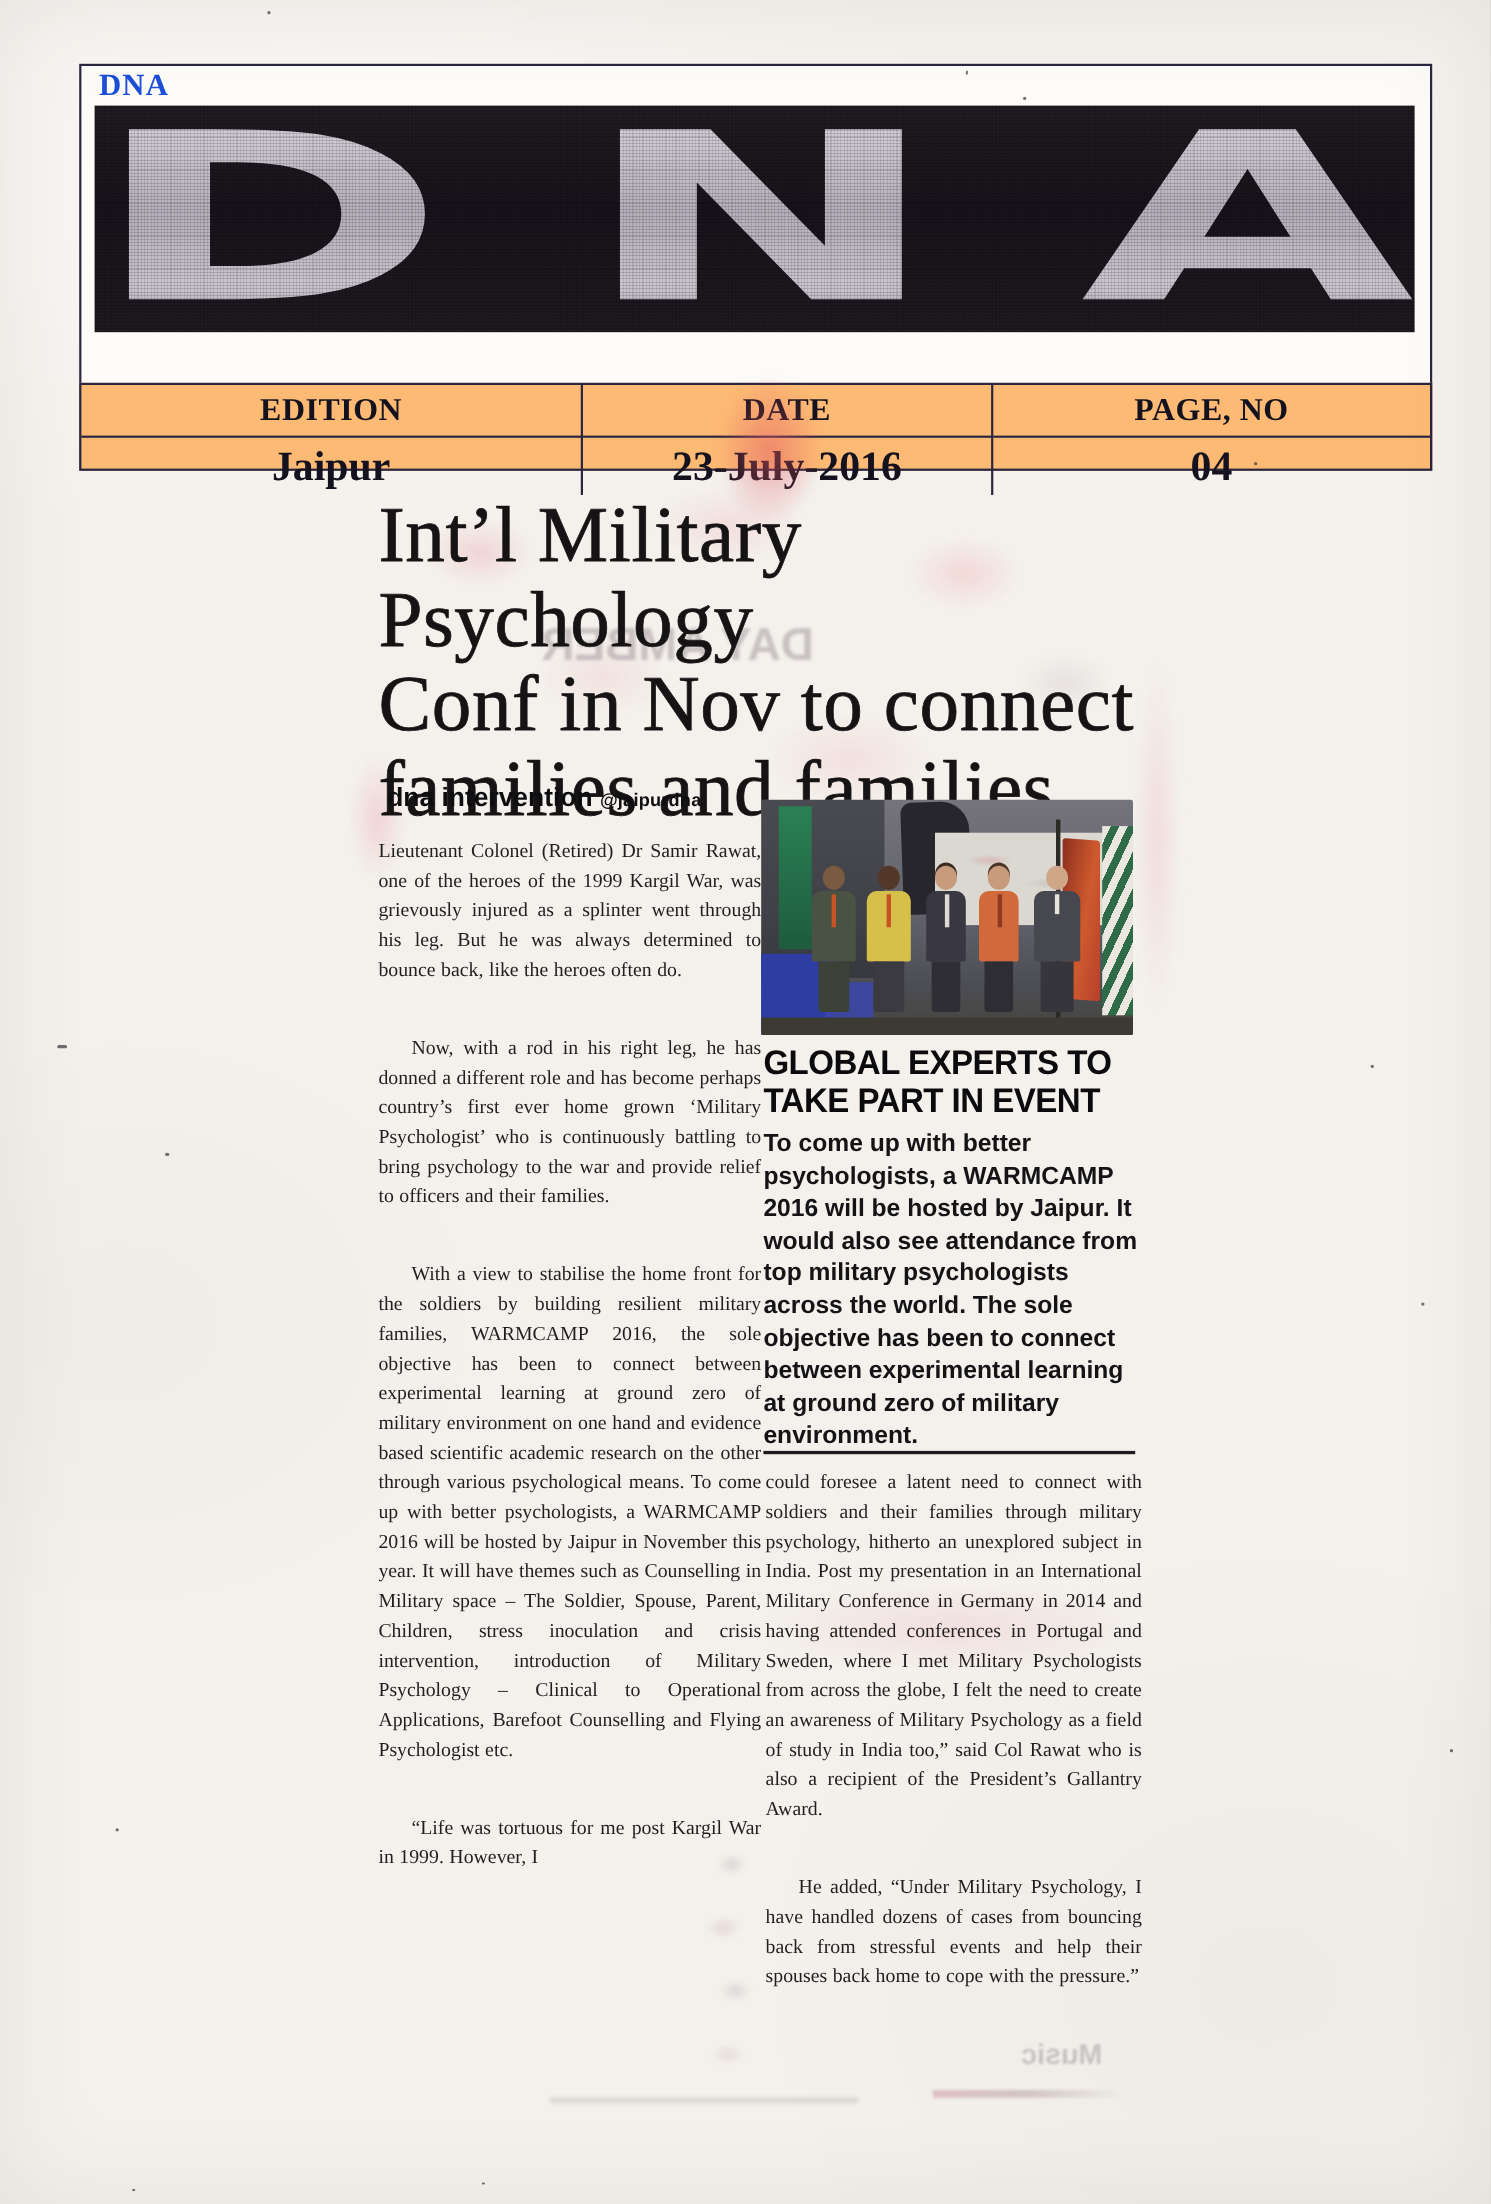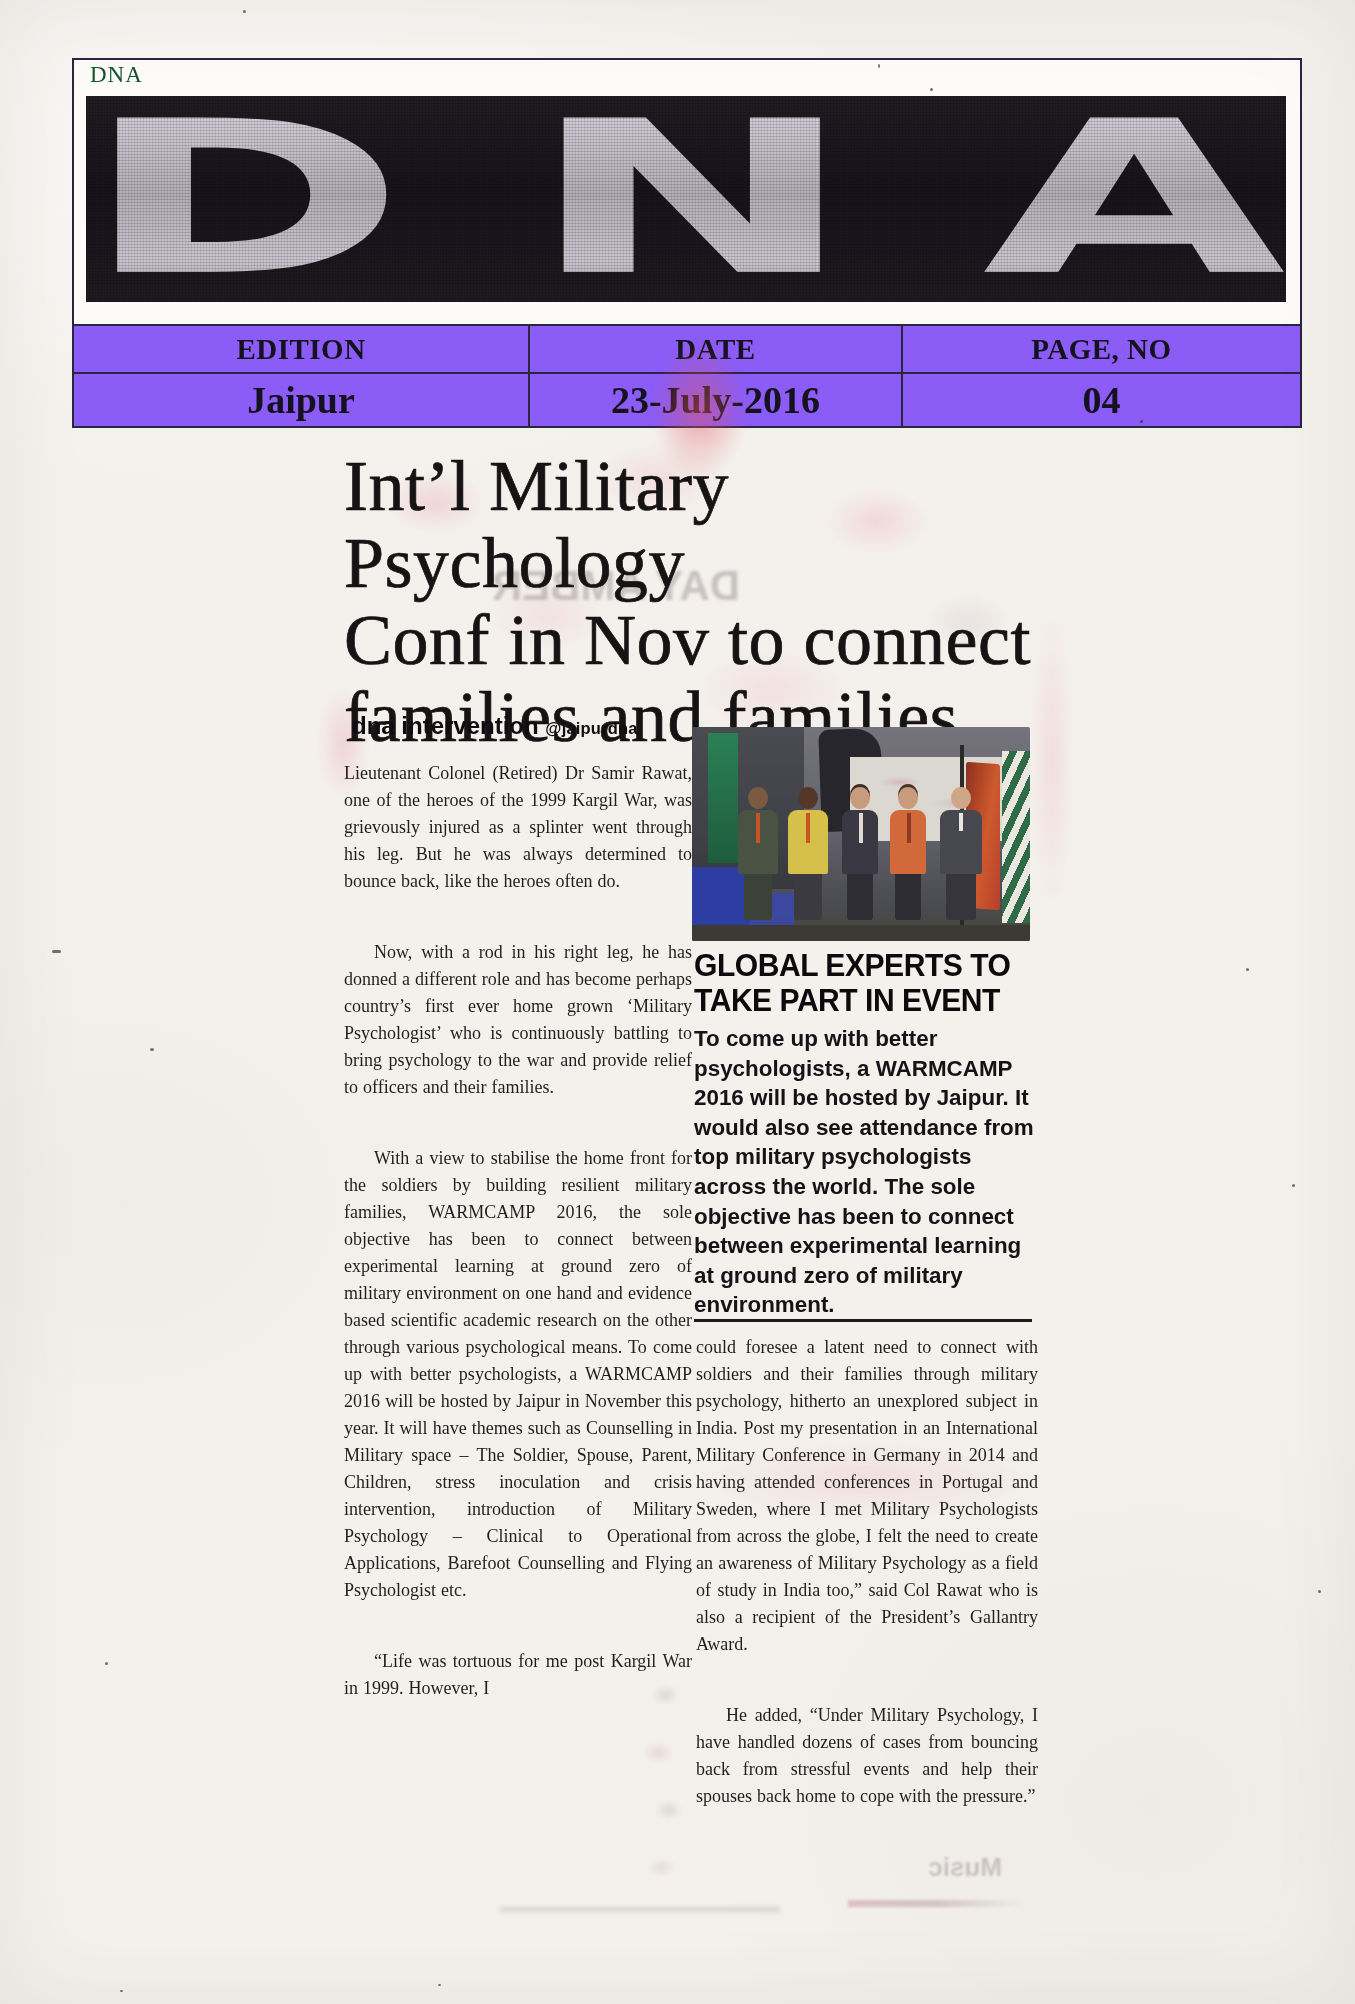--- a/index.html
+++ b/index.html
@@ -11,38 +11,38 @@
       radial-gradient(700px 600px at 85% 90%, rgba(0,0,0,.025), transparent 70%),
       radial-gradient(500px 400px at 8% 60%, rgba(0,0,0,.02), transparent 70%);
     font-family:"Liberation Serif", serif;color:#1f1d1e;
   }
   .page::after{content:"";position:absolute;inset:0;pointer-events:none;
     box-shadow:inset 0 0 90px rgba(60,55,50,.08);}
 
   
   .header-box{position:absolute;left:72px;top:58px;width:1230px;height:370px;
     background:#fcfbf8;border:2px solid #2a2642;box-sizing:border-box;}
-  .masthead-label{position:absolute;left:16px;top:2px;font-weight:normal;font-size:23px;
-    letter-spacing:1px;color:#14532d;font-family:"Liberation Serif",serif;}
+  .masthead-label{position:absolute;left:16px;top:2px;font-weight:bold;font-size:28px;
+    letter-spacing:1px;color:#1d4ed8;font-family:"Liberation Serif",serif;}
   .logo-banner{position:absolute;left:12px;top:36px;width:1200px;height:206px;
     background:linear-gradient(180deg,#201c22 0%,#16131a 45%,#1d1a20 100%);
     display:flex;align-items:center;justify-content:space-between;
     padding:0 70px;box-sizing:border-box;overflow:hidden;}
   .logo-letter{font-family:"DejaVu Sans","Liberation Sans",sans-serif;font-weight:bold;
     font-size:212px;line-height:1;transform:scaleX(1.85);
     background:linear-gradient(180deg,#dad6de 0%,#b3afba 48%,#cac6cf 78%,#a9a5b0 100%);
     -webkit-background-clip:text;background-clip:text;color:transparent;}
   .logo-banner::after{content:"";position:absolute;inset:0;
     background-image:
       repeating-linear-gradient(0deg, rgba(0,0,0,.14) 0 1px, transparent 1px 3px),
       repeating-linear-gradient(90deg, rgba(0,0,0,.10) 0 1px, transparent 1px 3px);
     mix-blend-mode:multiply;}
-  .meta-table{position:absolute;left:-2px;right:-2px;bottom:-2px;height:104px;
+  .meta-table{position:absolute;left:-2px;right:-2px;bottom:-2px;height:80px;
     border:2px solid #2a2642;box-sizing:border-box;display:grid;
-    grid-template-columns:37.2% 30.4% 32.4%;grid-template-rows:48px 52px;background:#8b5cf6;}
+    grid-template-columns:37.2% 30.4% 32.4%;grid-template-rows:48px 52px;background:#fdba74;}
   .meta-cell{display:flex;align-items:center;justify-content:center;
     border-right:2px solid #2a2642;box-sizing:border-box;
     font-weight:bold;color:#14121e;}
   .meta-cell:nth-child(3n){border-right:none;}
   .meta-head{font-size:29px;border-bottom:2px solid #2a2642;letter-spacing:.5px;}
   .meta-val{font-size:38px;}
 
   
   .headline{position:absolute;left:344px;top:448px;width:700px;
     font-size:72px;line-height:77px;color:#161314;

